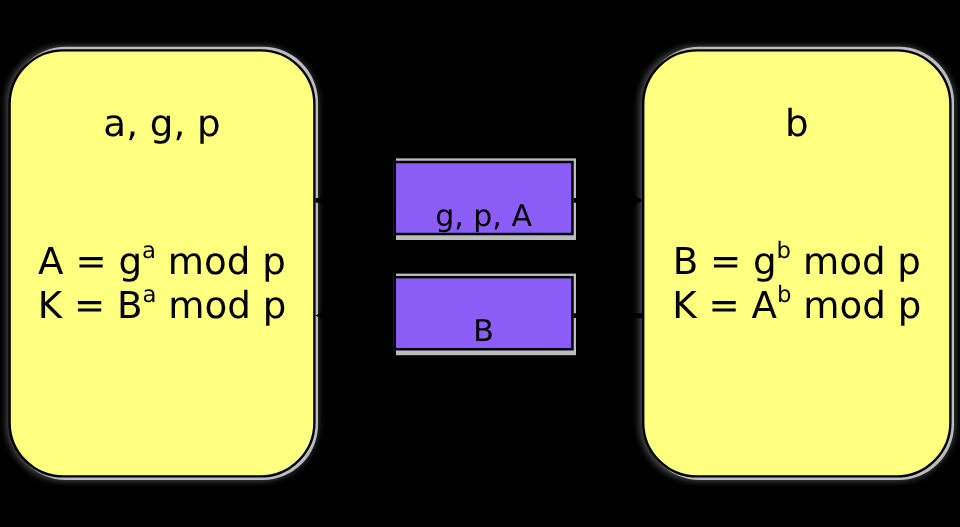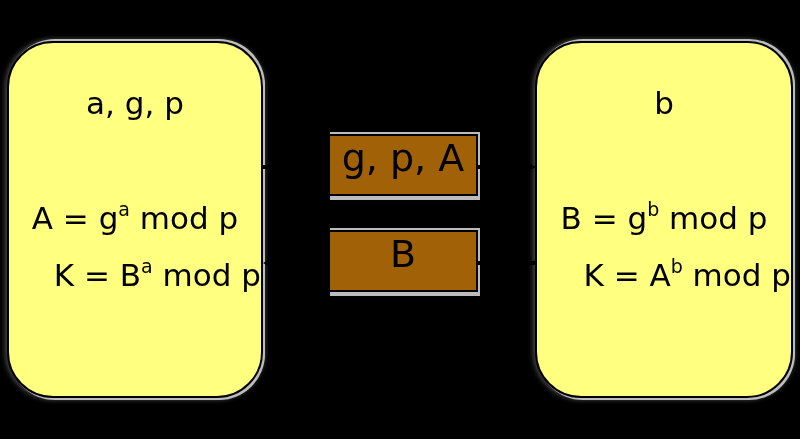--- a/index.html
+++ b/index.html
@@ -30,46 +30,46 @@
   .party-line {
     position: absolute;
     left: 0; right: 0;
     text-align: center;
     font-size: 31px;
     line-height: 40px;
     white-space: nowrap;
   }
   .line-knows { top: 40px; }
   .line-eq1   { top: 107px; margin-top: 48px; }
-  .line-eq2   { top: 212px; text-align: right; }
+  .line-eq2   { top: 192px; }
   .sup {
     font-size: 19px;
     position: relative;
     top: -13px;
   }
   
   .msg-shadow {
     position: absolute;
     background: #BCBCBC;
     z-index: 2;
   }
   #msg-shadow-1 { left: 330px; top: 132px; width: 150px; height: 68px; }
   #msg-shadow-2 { left: 330px; top: 228px; width: 150px; height: 68px; }
   .msg-box {
     position: absolute;
     left: 328px;
     width: 146px;
     height: 58px;
-    background: #a16207;
+    background: #8b5cf6;
     border: 2px solid #000;
     z-index: 4;
     display: flex;
-    align-items: flex-start;
+    align-items: flex-end;
     justify-content: center;
-    font-size: 38px;
+    font-size: 25px;
     white-space: nowrap;
   }
   #msg-box-1 { top: 134px; }
   #msg-box-2 { top: 230px; }
   
   #arrows {
     position: absolute;
     left: 0; top: 0;
     width: 800px; height: 439px;
     z-index: 3;

